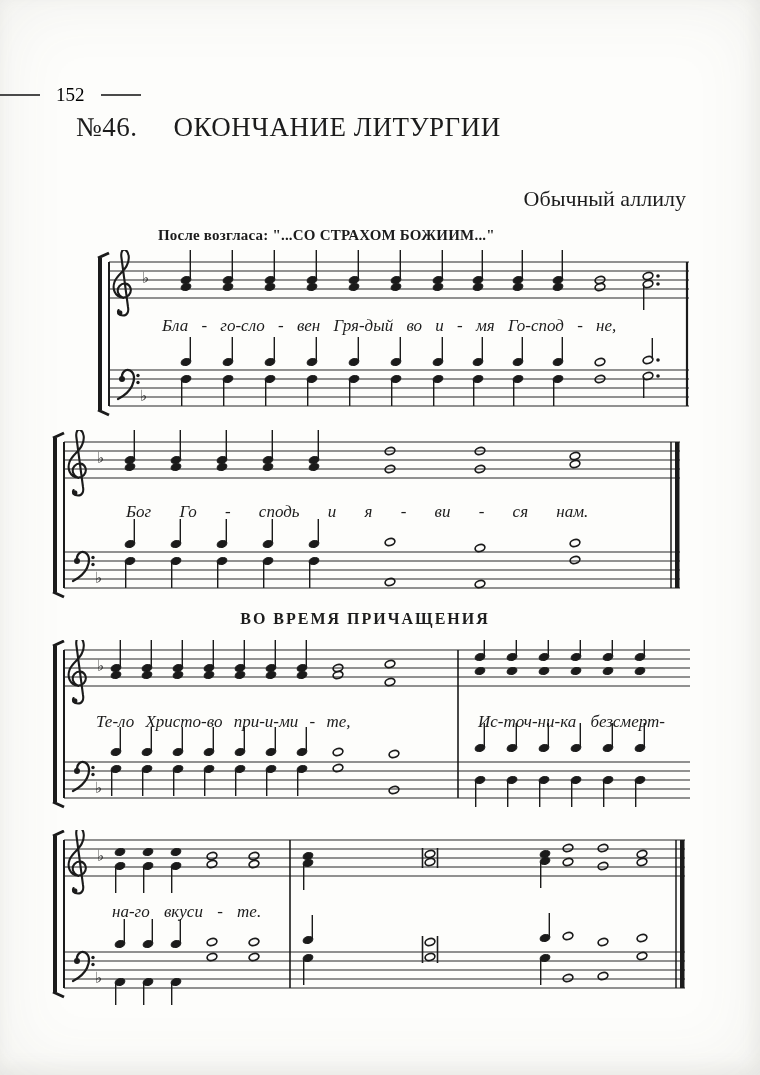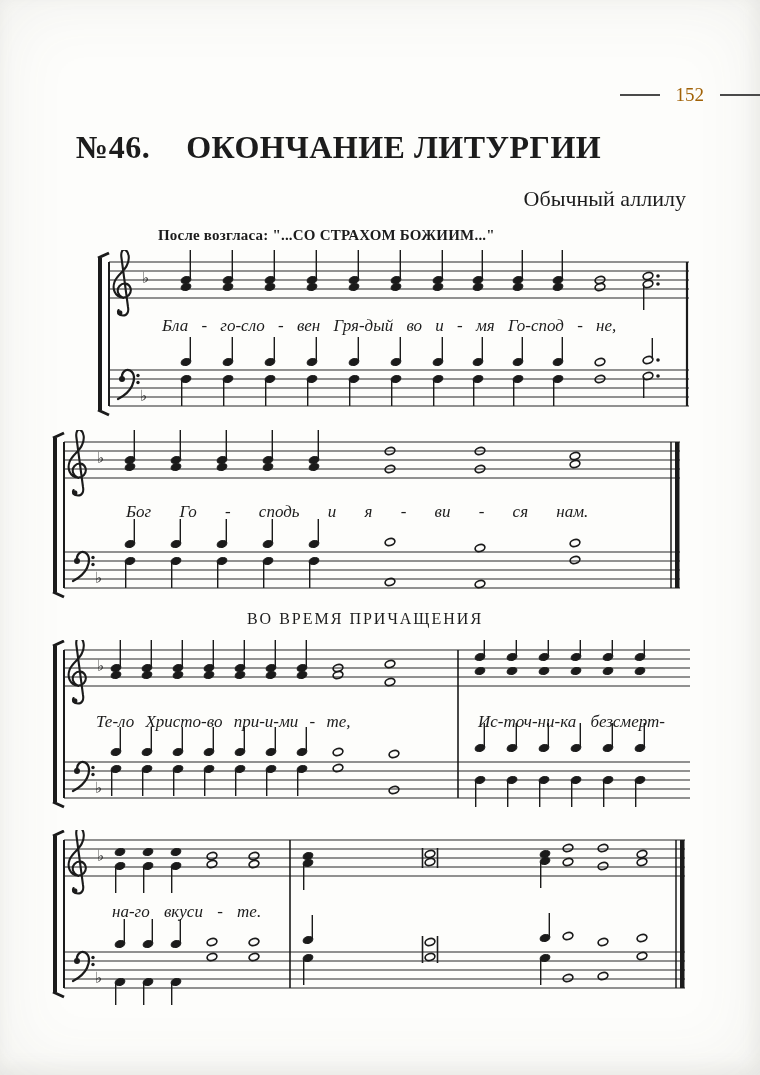--- a/index.html
+++ b/index.html
@@ -2,27 +2,27 @@
 <html><head>
 <meta charset="utf-8">
 <style>
   html,body{margin:0;padding:0;background:#eceae6;}
   .page{
     position:relative;width:760px;height:1075px;margin:0 auto;
     background:#fdfdfb;overflow:hidden;
     box-shadow:inset 0 0 70px rgba(95,90,80,.08), inset -4px -6px 18px rgba(120,115,105,.10);
     font-family:"Liberation Serif", serif;color:#1c1c1c;
   }
-  .pagenum{position:absolute;top:84px;left:0;right:0;display:flex;justify-content:flex-end;align-items:center;gap:16px;font-size:19px;color:#a16207;}
+  .pagenum{position:absolute;top:84px;left:0;right:0;display:flex;justify-content:flex-start;align-items:center;gap:16px;font-size:19px;color:#000000;}
   .pagenum .rule{width:40px;height:2px;background:#4a4a4a;}
-  .titleline{position:absolute;top:129px;left:76px;font-weight:bold;font-size:32px;letter-spacing:.5px;white-space:nowrap;}
+  .titleline{position:absolute;top:112px;left:76px;font-weight:normal;font-size:27px;letter-spacing:.5px;white-space:nowrap;}
   .titleline .num{margin-right:36px;}
   .subtitle{position:absolute;top:186px;right:74px;font-size:22px;}
   .instruction{position:absolute;top:227px;left:158px;font-size:15px;font-weight:bold;letter-spacing:.2px;}
-  .sectionhead{position:absolute;top:610px;left:0;right:30px;text-align:center;font-weight:normal;font-size:16px;letter-spacing:2px;}
+  .sectionhead{position:absolute;top:610px;left:0;right:30px;text-align:center;font-weight:bold;font-size:16px;letter-spacing:2px;}
   .lyr{position:absolute;font-size:17px;white-space:nowrap;font-style:italic;}
   #ly1{top:316px;left:162px;word-spacing:9px;}
   #ly2{top:502px;left:126px;word-spacing:24px;}
   #ly3a{top:712px;left:96px;word-spacing:7px;}
   #ly3b{top:712px;left:478px;word-spacing:10px;text-align:center;}
   #ly4a{top:902px;left:112px;word-spacing:10px;}
   #ly4b{top:902px;left:300px;word-spacing:11px;}
   svg.system{position:absolute;}
   #sys1{left:95px;top:250px;}
   #sys2{left:50px;top:430px;}

